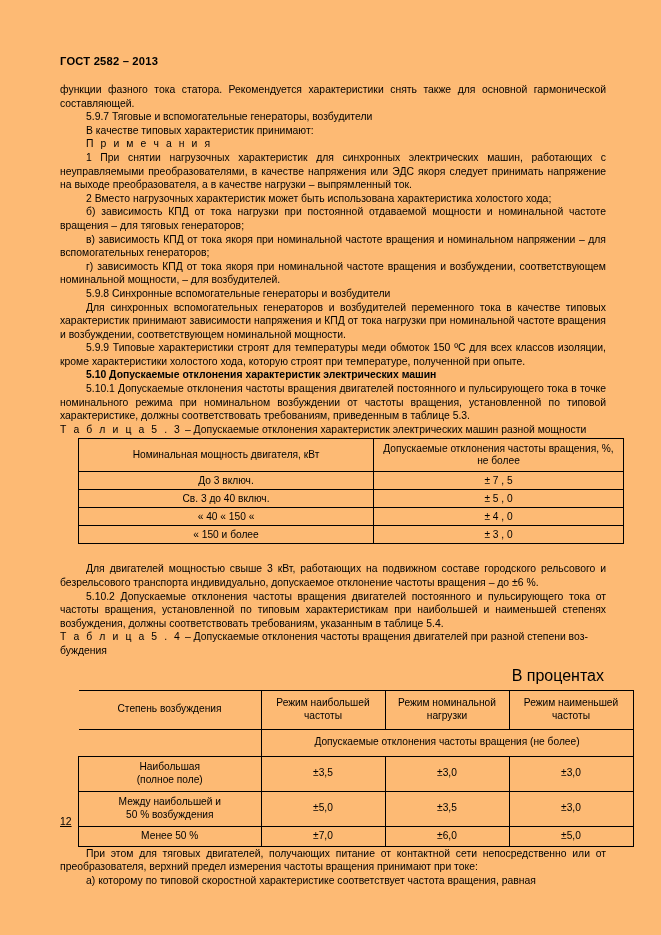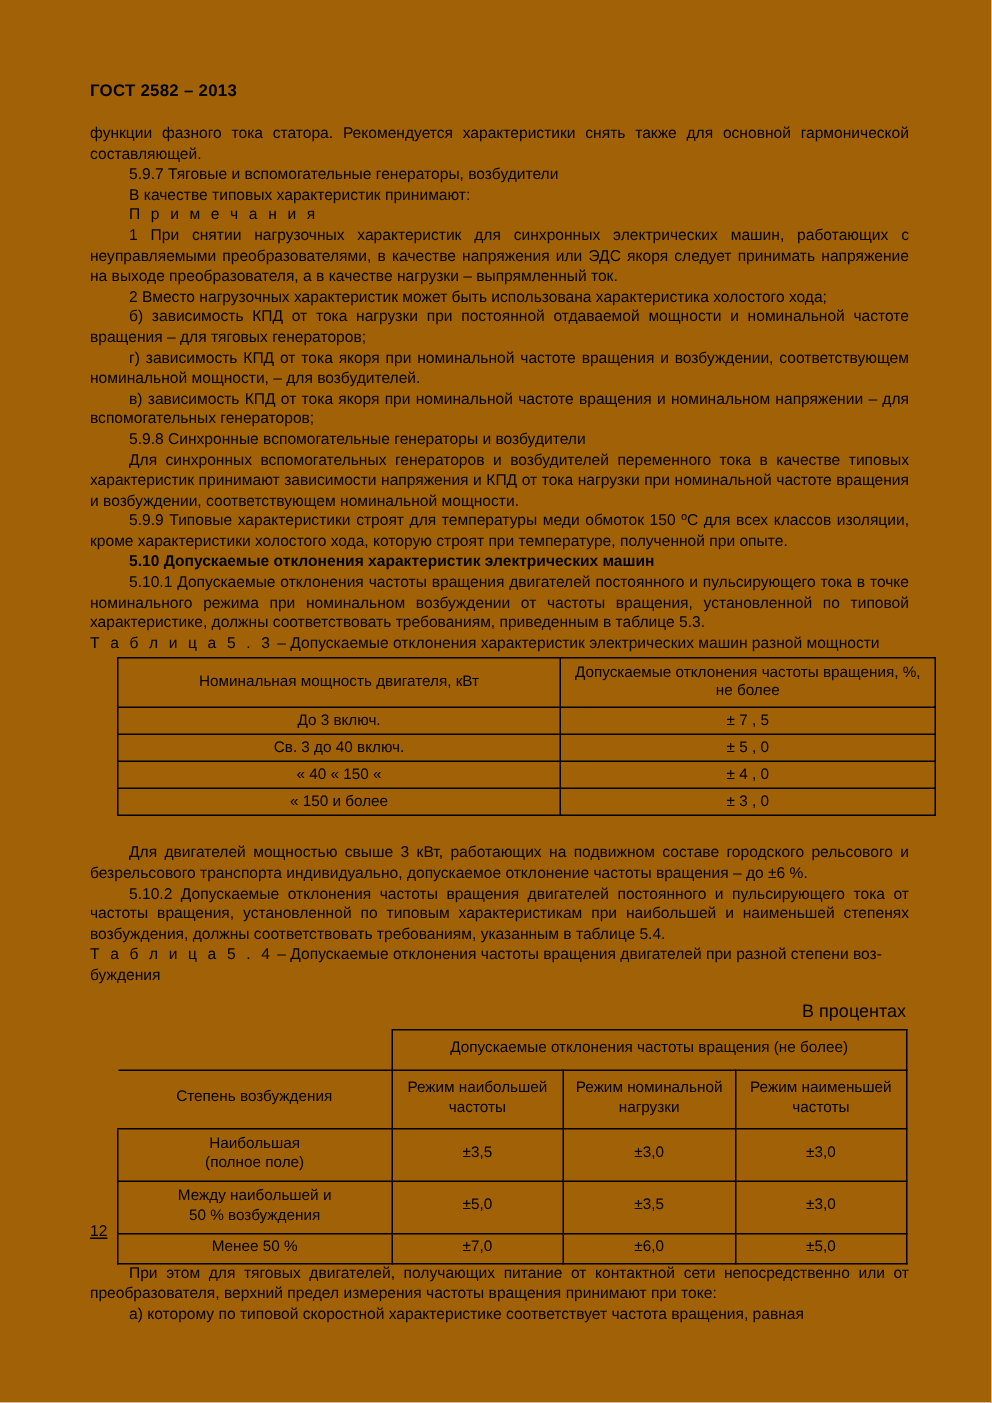--- a/index.html
+++ b/index.html
@@ -8,21 +8,21 @@
     background: #ffffff;
   }
   body {
     font-family: "Liberation Sans", sans-serif;
     color: #000000;
   }
   .page {
     position: relative;
     width: 661px;
     height: 935px;
-    background: #a16207;
+    background: #fdba74;
     box-sizing: border-box;
     overflow: hidden;
   }
   .content {
     position: absolute;
     left: 60px;
     top: 55px;
     width: 546px;
   }
   .doc-header {
@@ -54,21 +54,21 @@
   .blank-line {
     height: 9px;
   }
   .table-caption {
     font-size: 10.4px;
     line-height: 13.6px;
     margin: 0;
     text-indent: 0;
   }
   .units-line {
-    font-size: 12px;
+    font-size: 16px;
     text-align: right;
     margin: 0 0 5px 0;
     padding-right: 2px;
   }
 
   
   table.gost {
     border-collapse: collapse;
     font-size: 10.2px;
     table-layout: fixed;
@@ -141,22 +141,22 @@
 
     <div class="doc-header">ГОСТ 2582 – 2013</div>
 
     <p class="body-text noindent">функции фазного тока статора. Рекомендуется характеристики снять также для основной гармониче­ской составляющей.</p>
     <p class="body-text indent">5.9.7 Тяговые и вспомогательные генераторы, возбудители</p>
     <p class="body-text indent">В качестве типовых характеристик принимают:</p>
     <p class="body-text indent spaced">П р и м е ч а н и я</p>
     <p class="body-text indent">1  При снятии нагрузочных характеристик для синхронных электрических машин, работающих с неуправляемыми преобразователями, в качестве напряжения или ЭДС якоря следует принимать напряжение на выходе преобразователя, а в качестве нагрузки – выпрямленный ток.</p>
     <p class="body-text indent">2  Вместо нагрузочных характеристик может быть использована характеристика холостого хода;</p>
     <p class="body-text indent">б) зависимость КПД от тока нагрузки при постоянной отдаваемой мощности и номинальной частоте вращения – для тяговых генераторов;</p>
+    <p class="body-text indent">в) зависимость КПД от тока якоря при номинальной частоте вращения и номинальном напря­жении – для вспомогательных генераторов;</p>
     <p class="body-text indent">г) зависимость КПД от тока якоря при номинальной частоте вращения и возбуждении, соот­ветствующем номинальной мощности, – для возбудителей.</p>
-    <p class="body-text indent">в) зависимость КПД от тока якоря при номинальной частоте вращения и номинальном напря­жении – для вспомогательных генераторов;</p>
     <p class="body-text indent">5.9.8 Синхронные вспомогательные генераторы и возбудители</p>
     <p class="body-text indent">Для синхронных вспомогательных генераторов и возбудителей переменного тока в качестве типовых характеристик принимают зависимости напряжения и КПД от тока нагрузки при номинальной частоте вращения и возбуждении, соответствующем номинальной мощности.</p>
     <p class="body-text indent">5.9.9 Типовые характеристики строят для температуры меди обмоток 150 ºС для всех классов изоляции, кроме характеристики холостого хода, которую строят при температуре, полученной при опыте.</p>
     <p class="body-text indent bold">5.10 Допускаемые отклонения характеристик электрических машин</p>
     <p class="body-text indent">5.10.1 Допускаемые отклонения частоты вращения двигателей постоянного и пульсирующего тока в точке номинального режима при номинальном возбуждении от частоты вращения, установлен­ной по типовой характеристике, должны соответствовать требованиям, приведенным в таблице 5.3.</p>
 
     <p class="table-caption">
       <span class="spaced">Т а б л и ц а   5 . 3</span> <span>–  Допускаемые отклонения характеристик электрических машин разной мощности</span>
     </p>
 
@@ -198,29 +198,29 @@
     </p>
 
     <div class="blank-line"></div>
 
     <p class="units-line">В процентах</p>
 
     <div class="t54-wrap">
       <table class="gost t54">
         <thead>
           <tr>
-            <th class="c1 nb-top nb-left" rowspan="1"></th>
-            <th class="th-group" colspan="3">Допускаемые отклонения частоты вращения (не более)</th>
-          </tr>
-          <tr>
             <th class="c1 nb-left th-sub">Степень возбуждения</th>
             <th class="c2 th-sub">Режим наибольшей частоты</th>
             <th class="c3 th-sub">Режим номинальной нагрузки</th>
             <th class="c4 th-sub">Режим наименьшей частоты</th>
           </tr>
+          <tr>
+            <th class="c1 nb-top nb-left" rowspan="1"></th>
+            <th class="th-group" colspan="3">Допускаемые отклонения частоты вращения (не более)</th>
+          </tr>
         </thead>
         <tbody>
           <tr>
             <td class="c1 td-2line">Наибольшая<br>(полное поле)</td>
             <td class="c2 td-2line">±3,5</td>
             <td class="c3 td-2line">±3,0</td>
             <td class="c4 td-2line">±3,0</td>
           </tr>
           <tr>
             <td class="c1 td-2line">Между наибольшей и<br>50 %  возбуждения</td>

